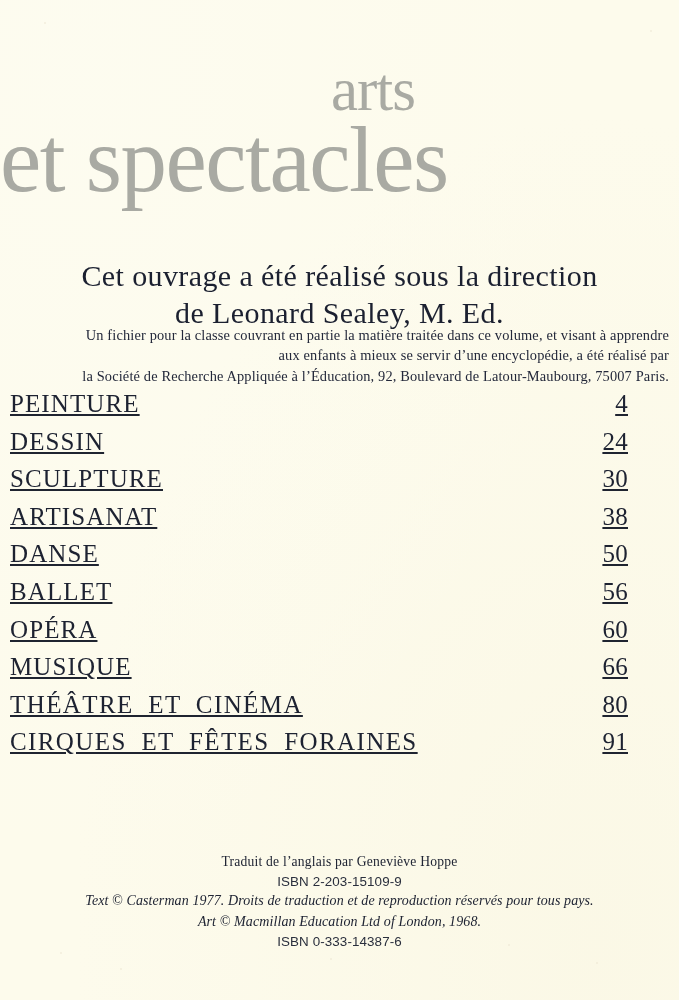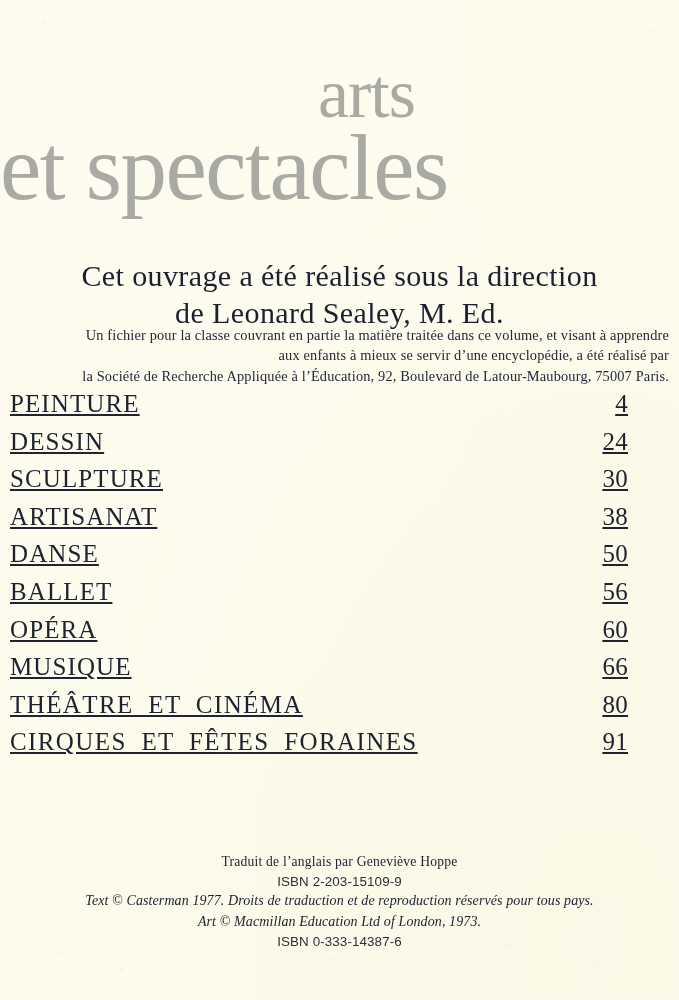--- a/index.html
+++ b/index.html
@@ -34,21 +34,21 @@
     left: 0;
     right: 0;
     color: #a9aaa3;
     font-family: "Liberation Serif", serif;
     line-height: 0.86;
     user-select: none;
   }
   .title-line1 {
     text-align: right;
     padding-right: 264px;
-    font-size: 70px;
+    font-size: 61px;
     letter-spacing: -1px;
   }
   .title-line2 {
     text-align: left;
     font-size: 93px;
     letter-spacing: -1.5px;
     margin-top: 4px;
   }
 
   
@@ -211,21 +211,21 @@
     <div class="toc-row">
       <span class="toc-label spaced">CIRQUES ET FÊTES FORAINES</span>
       <span class="toc-page">91</span>
     </div>
   </div>
 
   <div class="footer">
     <div class="foot-line">Traduit de l’anglais par Geneviève Hoppe</div>
     <div class="foot-line isbn">ISBN 2-203-15109-9</div>
     <div class="foot-line italic">Text © Casterman 1977. Droits de traduction et de reproduction réservés pour tous pays.</div>
-    <div class="foot-line italic">Art © Macmillan Education Ltd of London, 1973.</div>
+    <div class="foot-line italic">Art © Macmillan Education Ltd of London, 1968.</div>
     <div class="foot-line isbn">ISBN 0-333-14387-6</div>
   </div>
 
   <div class="speck" style="left:60px;top:952px;width:2px;height:2px;"></div>
   <div class="speck" style="left:120px;top:968px;width:2px;height:2px;"></div>
   <div class="speck" style="left:330px;top:958px;width:2px;height:2px;"></div>
   <div class="speck" style="left:508px;top:944px;width:2px;height:2px;"></div>
   <div class="speck" style="left:596px;top:962px;width:2px;height:2px;"></div>
   <div class="speck" style="left:44px;top:22px;width:2px;height:2px;"></div>
   <div class="speck" style="left:650px;top:30px;width:2px;height:2px;"></div>

